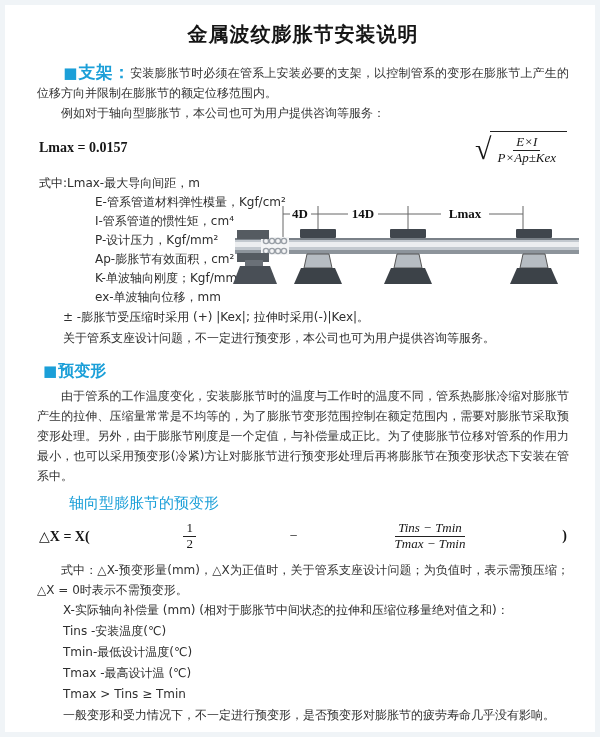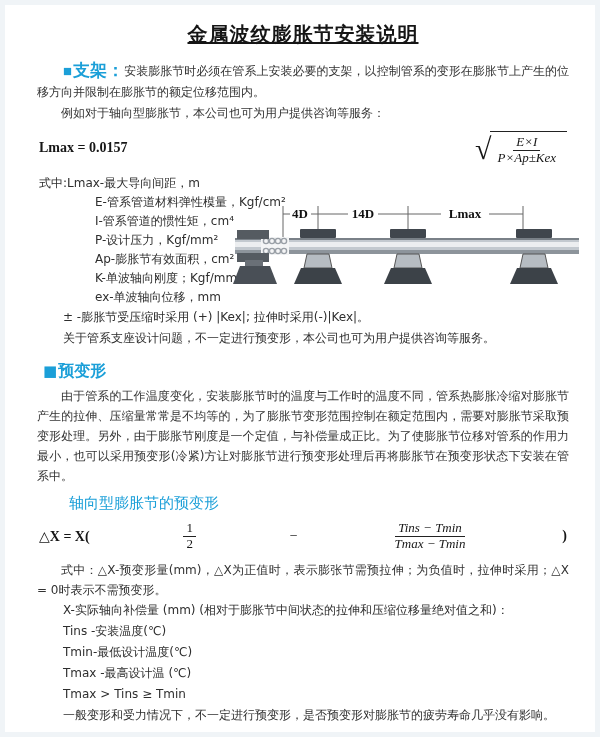--- a/index.html
+++ b/index.html
@@ -1,23 +1,23 @@
 <!DOCTYPE html>
 <html style="--accent: #1b9fd8;"><head>
 <meta charset="utf-8">
 <style>
   html,body{margin:0;padding:0;background:#ffffff;}
   body{font-family:"DejaVu Sans","Liberation Sans",sans-serif;color:#2e2e2e;}
   .sheet{width:600px;height:737px;box-sizing:border-box;border:5px solid #f0f4f7;background:#fff;overflow:hidden;}
   .inner{padding:6px 26px 0 32px;}
-  h1.title{font-size:20px;font-weight:700;color:#151515;text-align:center;margin:10px 0 14px 0;letter-spacing:1px;text-decoration:underline;}
+  h1.title{font-size:20px;font-weight:700;color:#151515;text-align:center;margin:10px 0 14px 0;letter-spacing:1px;}
   .body-text{font-size:12px;line-height:20px;color:#333;}
   .para{margin:0;text-align:justify;}
   .indent{text-indent:2em;}
-  .sec-lead{margin:0;text-align:justify;font-family:Liberation Mono, monospace;}
+  .sec-lead{margin:0;text-align:justify;}
   .sec-head-inline{color:var(--accent,#1b9fd8);font-weight:700;font-size:17px;vertical-align:-1px;}
   .bullet{color:var(--accent,#1b9fd8);font-size:15px;margin-right:1px;}
   .sec-lead .lead-indent{display:inline-block;width:26px;}
   .h-blue{color:var(--accent,#1b9fd8);font-weight:700;font-size:16px;margin:12px 0 4px 6px;}
   .h-sub{color:var(--accent,#1b9fd8);font-weight:400;font-size:15px;margin:8px 0 6px 32px;}
   .h-sub2{color:var(--accent,#1b9fd8);font-weight:700;font-size:15px;margin:10px 0 8px 6px;}
   
   .formula{display:flex;justify-content:space-between;align-items:center;font-family:"Liberation Serif","DejaVu Serif",serif;font-size:14px;color:#161616;margin:8px 0;}
   .formula>*{margin:0 2px;}
   .f-bold{font-weight:700;}
@@ -152,21 +152,21 @@
           <span class="den">2</span>
         </span>
       <span>−</span>
       <span class="frac it">
           <span class="num">Tins − Tmin</span>
           <span class="den">Tmax − Tmin</span>
         </span>
       <span class="f-bold">)</span>
     </div>
 
-    <p class="para indent body-text">式中：△X-预变形量(mm)，△X为正值时，表示膨张节需预拉伸；为负值时，拉伸时采用；△X = 0时表示不需预变形。</p>
+    <p class="para indent body-text">式中：△X-预变形量(mm)，△X为正值时，关于管系支座设计问题；为负值时，表示需预压缩；△X = 0时表示不需预变形。</p>
 
     <div class="axial-line">X-实际轴向补偿量 (mm) (相对于膨胀节中间状态的拉伸和压缩位移量绝对值之和)：</div>
     <div class="axial-line">Tins -安装温度(℃)</div>
     <div class="axial-line">Tmin-最低设计温度(℃)</div>
     <div class="axial-line">Tmax -最高设计温  (℃)</div>
     <div class="axial-line">Tmax &gt; Tins ≥ Tmin</div>
     <div class="axial-line">一般变形和受力情况下，不一定进行预变形，是否预变形对膨胀节的疲劳寿命几乎没有影响。</div>
 
     <div class="h-sub2">横向型膨胀节的预变形-冷紧</div>
 

